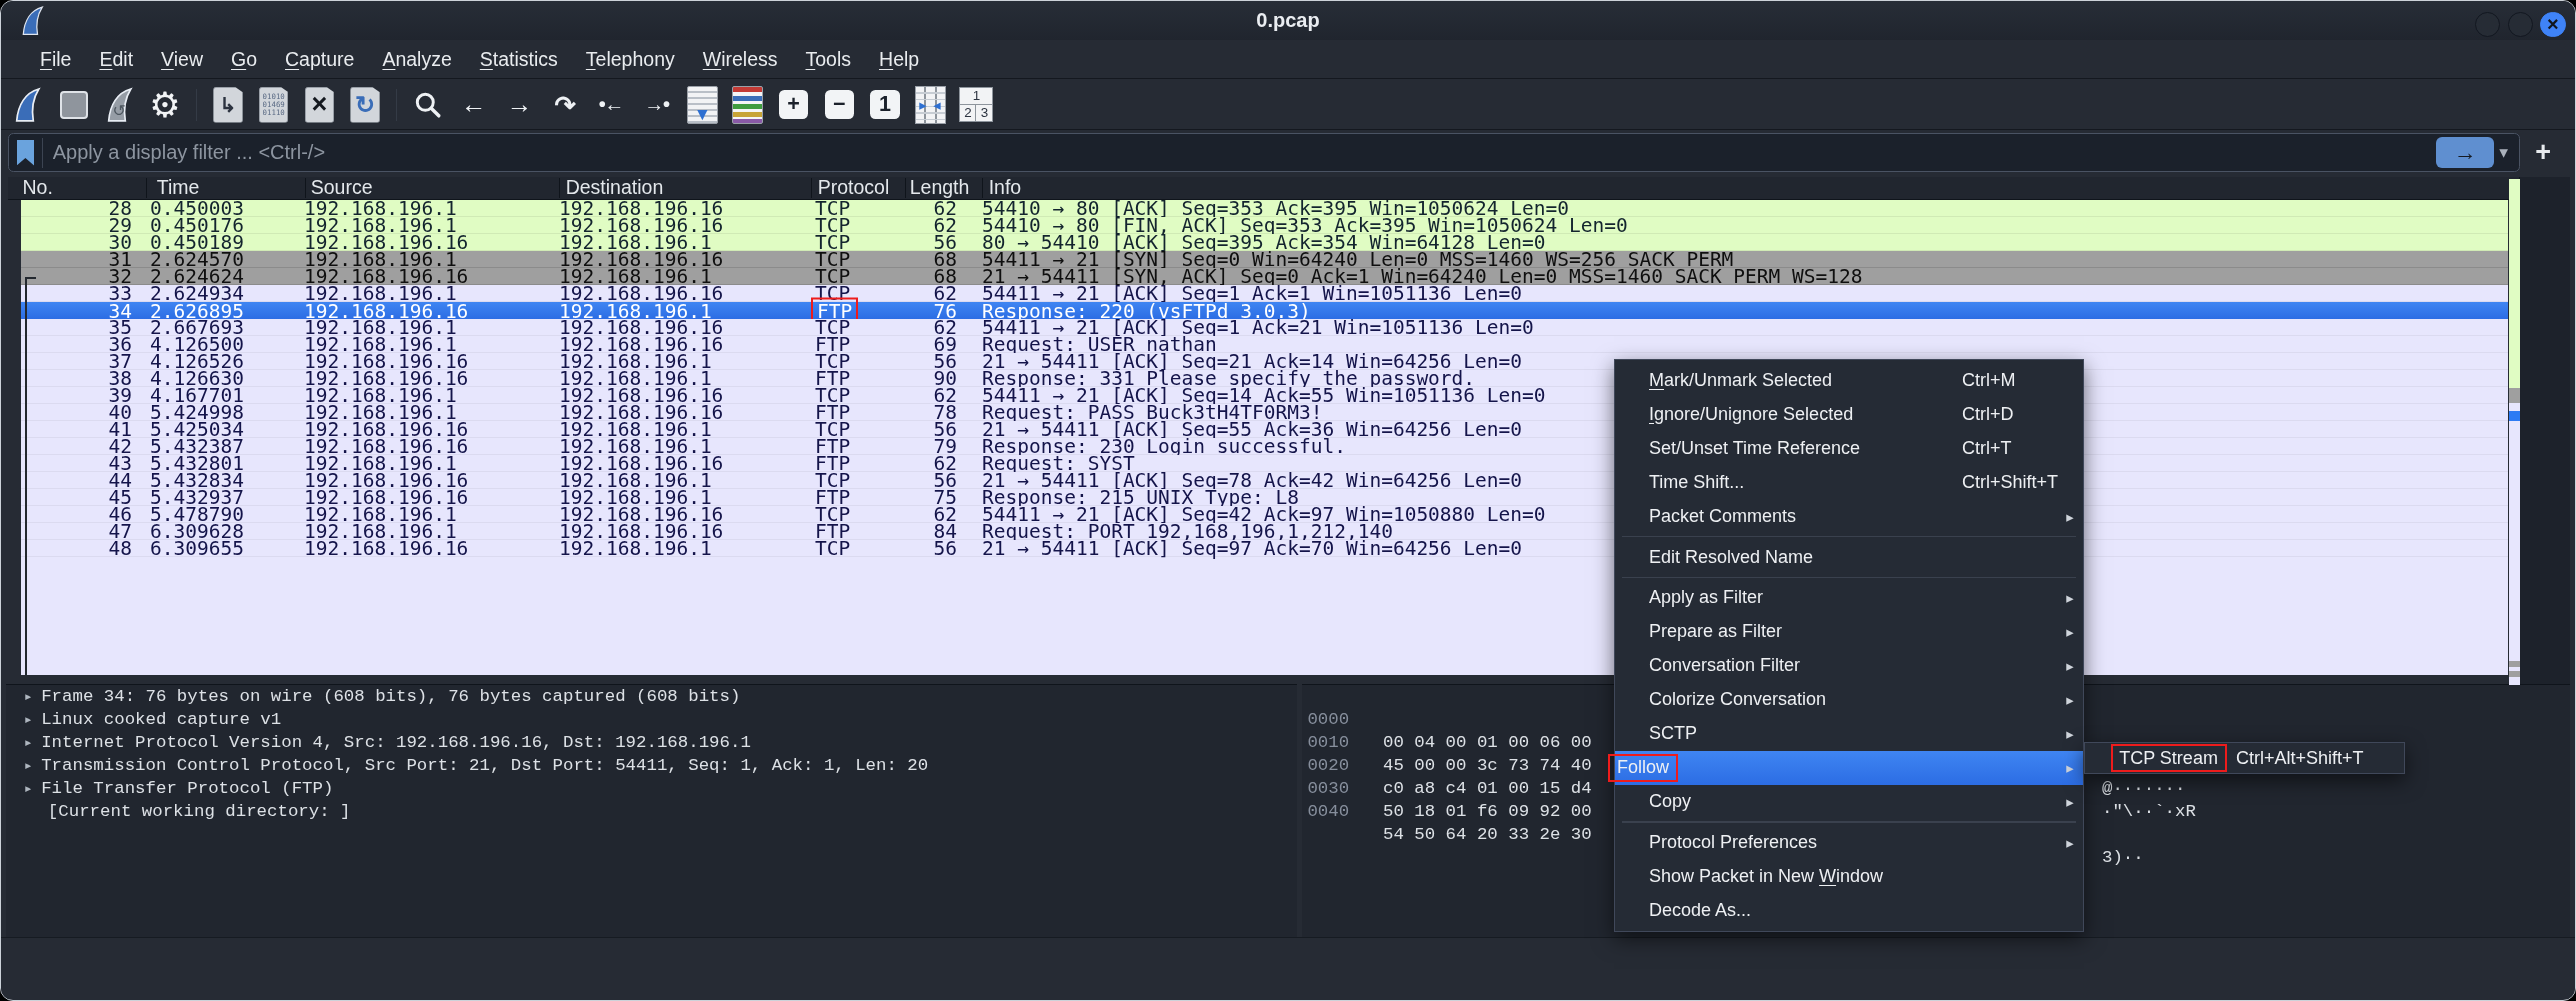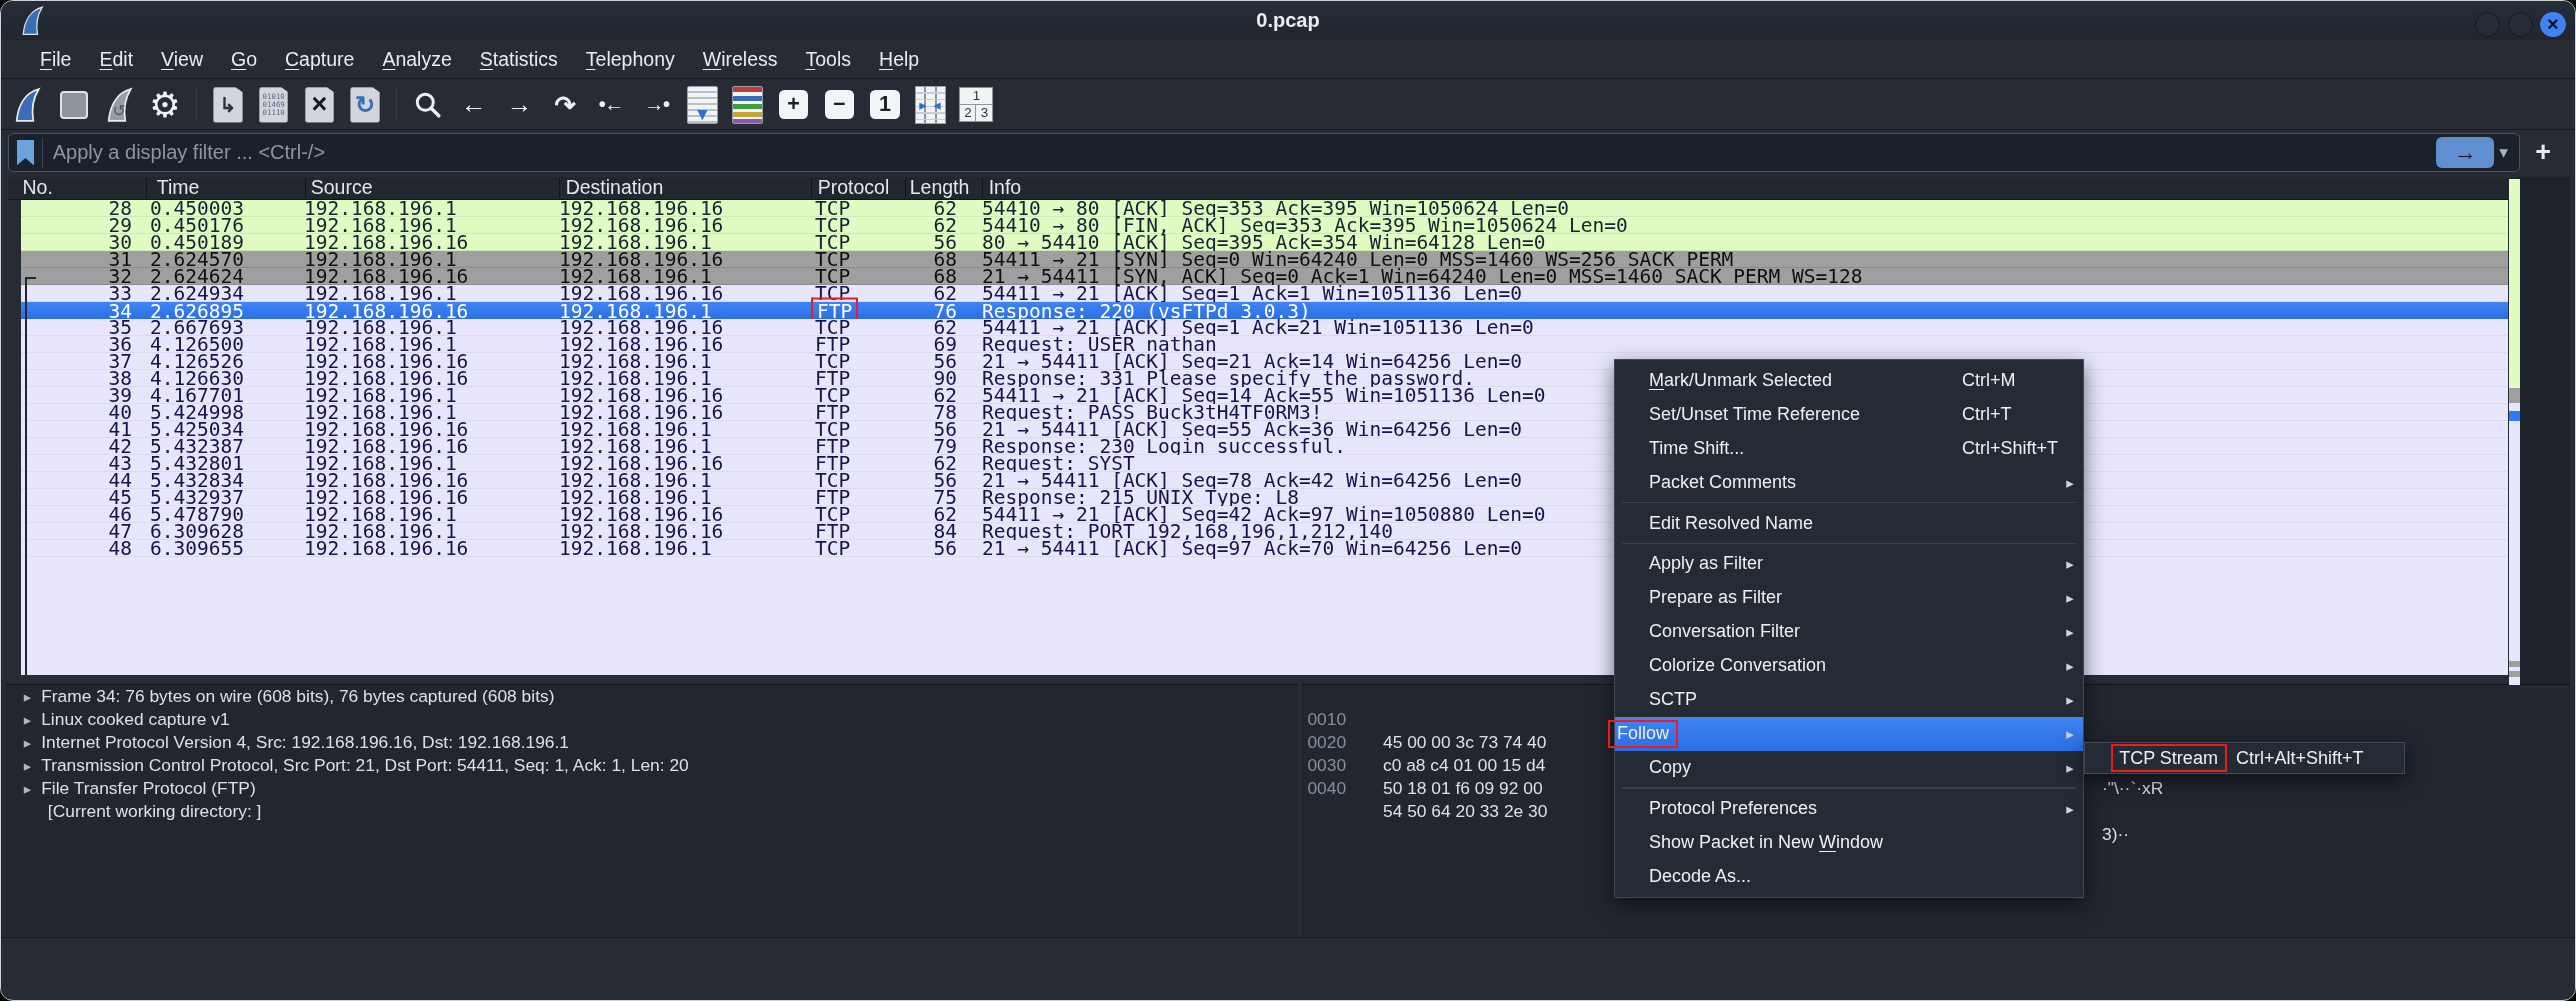--- a/index.html
+++ b/index.html
@@ -114,21 +114,21 @@
 
   .minimap { position:absolute; left:2508px; top:178px; width:10.7px; height:506px; z-index:3; }
   .minimap div { width:10.7px; }
   .mm-g { background:#e0fcc3; } .mm-gr { background:#9f9f9f; }
   .mm-l { background:#e7e6fd; } .mm-b { background:#2d7bf4; }
   .vscroll { position:absolute; left:2518px; top:176px; width:51px; height:508px; background:#1d222b;
              border-left:1.3px solid #10151c; }
 
   
   .pane { position:absolute; top:683px; height:306px; background:#21262f;
-          font-family:Liberation Sans, sans-serif; font-size:17.4px; color:#dde1e6;
+          font-family:Liberation Mono, monospace; font-size:17.4px; color:#dde1e6;
           border-top:1.3px solid #0f141b; }
   .details-pane { left:5.4px; width:1291px; }
   .hex-pane { left:1301px; width:1268px; }
   .drow { height:23px; line-height:23px; white-space:pre; }
   .darr { display:inline-block; width:17.4px; margin-left:17.4px; color:#aeb6bf; font-size:14.8px; }
   .indent { padding-left:6.7px; }
   .hrow { position:relative; height:23px; line-height:23px; white-space:pre; }
   .hoff { position:absolute; left:5.4px; color:#868e9c; }
   .hbytes { position:absolute; left:81px; }
   .hascii { position:absolute; left:800px; white-space:pre; }
@@ -600,20 +600,25 @@
 
       <div class="drow"><span class="darr">▸</span><span>Transmission Control Protocol, Src Port: 21, Dst Port: 54411, Seq: 1, Ack: 1, Len: 20</span></div>
 
       <div class="drow"><span class="darr">▸</span><span>File Transfer Protocol (FTP)</span></div>
 
       <div class="drow"><span class="darr"></span><span class="indent">[Current working directory: ]</span></div>
     </div>
 
   <div class="pane hex-pane">
 
+      <div class="hrow">
+        <span class="hoff">0000</span>
+        <span class="hbytes">00 04 00 01 00 06 00</span>
+        <span class="hascii">)·  ·····</span>
+      </div>
 
       <div class="hrow">
         <span class="hoff">0010</span>
         <span class="hbytes">45 00 00 3c 73 74 40</span>
         <span class="hascii">@·······</span>
       </div>
 
       <div class="hrow">
         <span class="hoff">0020</span>
         <span class="hbytes">c0 a8 c4 01 00 15 d4</span>
@@ -637,20 +642,25 @@
 
   <div class="ctxmenu">
     <div>
 
         <div class="mi">
           <span class="mi-label"><span></span><span class="mn">M</span><span>ark/Unmark Selected</span></span>
           <span class="mi-short">Ctrl+M</span>
           <span class="mi-arrow"></span>
         </div>
 
+        <div class="mi">
+          <span class="mi-label"><span></span><span class="mn">I</span><span>gnore/Unignore Selected</span></span>
+          <span class="mi-short">Ctrl+D</span>
+          <span class="mi-arrow"></span>
+        </div>
 
         <div class="mi">
           <span class="mi-label"><span></span><span class="mn"></span><span>Set/Unset Time Reference</span></span>
           <span class="mi-short">Ctrl+T</span>
           <span class="mi-arrow"></span>
         </div>
 
         <div class="mi">
           <span class="mi-label"><span></span><span class="mn"></span><span>Time Shift...</span></span>
           <span class="mi-short">Ctrl+Shift+T</span>

